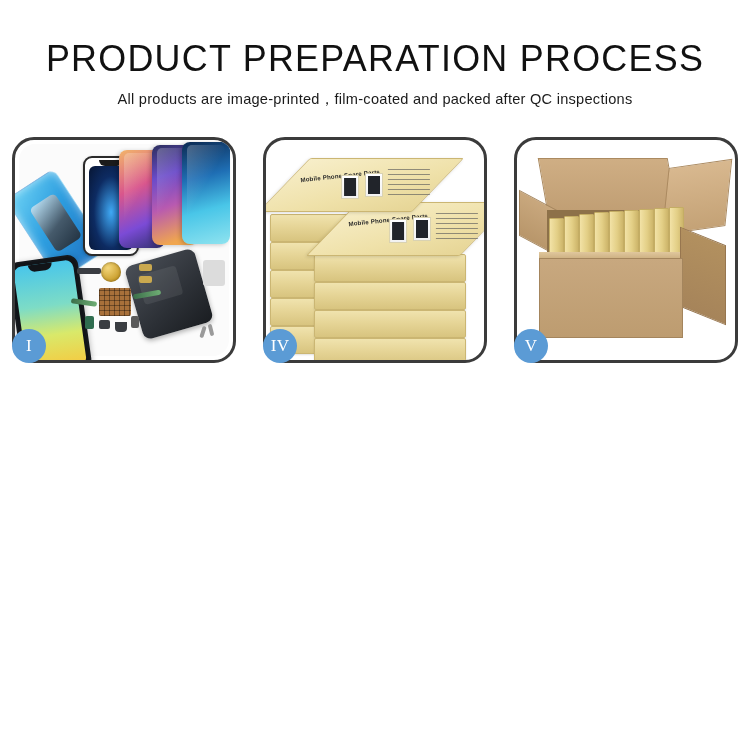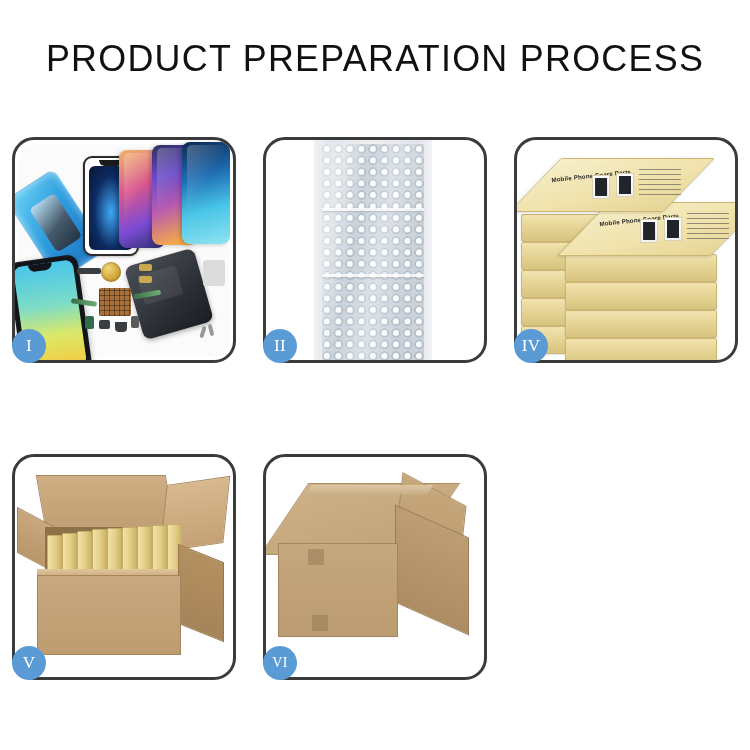--- a/index.html
+++ b/index.html
@@ -452,20 +452,21 @@
     width: 16px; height: 16px;
     background: rgba(150,122,85,.55);
     border-radius: 1px;
   }
 </style>
 </head>
 <body>
 
 <div class="header">
   <h1 class="title">PRODUCT PREPARATION PROCESS</h1>
+  <p class="subtitle">All products are image-printed，film-coated and packed after QC inspections</p>
 </div>
 
 <div class="grid">
 
   <div class="panel">
     <div class="panel-inner">
       <div class="scene">
         <div class="p1-bg"></div>
         <div class="film"></div>
         <div class="glass"></div>
@@ -492,33 +493,20 @@
         <div class="flex-cable" style="left:56px;top:160px;width:26px;transform:rotate(8deg);"></div>
         <div class="flex-cable" style="left:118px;top:152px;width:28px;transform:rotate(-10deg);"></div>
         <div class="part" style="left:186px;top:186px;width:4px;height:12px;background:#9a9a9a;transform:rotate(18deg);"></div>
         <div class="part" style="left:194px;top:184px;width:4px;height:12px;background:#9a9a9a;transform:rotate(-14deg);"></div>
         <div class="part" style="left:188px;top:120px;width:22px;height:26px;background:#dcdcdc;border-radius:3px;"></div>
       </div>
     </div>
     <div class="badge">I</div>
   </div>
 
-  <div class="panel">
-    <div class="panel-inner">
-      <div class="scene">
-        <div class="bw-wrap">
-          <div class="bw-field"></div>
-          <div class="bw-sheen"></div>
-          <div class="bw-seam" style="top:70px;"></div>
-          <div class="bw-seam" style="top:136px;"></div>
-        </div>
-      </div>
-    </div>
-    <div class="badge">II</div>
-  </div>
 
 
   <div class="panel">
     <div class="panel-inner">
       <div class="scene">
         <div class="stack">
 
           <div class="kbox" style="left:0px;top:64px;"></div>
           <div class="kbox" style="left:0px;top:92px;"></div>
           <div class="kbox" style="left:0px;top:120px;"></div>
@@ -576,28 +564,14 @@
           <span style="left:120px;top:-5px;height:55px;"></span>
         </div>
         <div class="c5-rim"></div>
         <div class="c5-side"></div>
         <div class="c5-front"></div>
       </div>
     </div>
     <div class="badge">V</div>
   </div>
 
-  <div class="panel">
-    <div class="panel-inner">
-      <div class="scene">
-        <div class="c6-top"></div>
-        <div class="c6-top-right"></div>
-        <div class="c6-tape"></div>
-        <div class="c6-right"></div>
-        <div class="c6-front"></div>
-        <div class="c6-label" style="left:42px;top:92px;"></div>
-        <div class="c6-label" style="left:46px;top:158px;"></div>
-      </div>
-    </div>
-    <div class="badge small-text">VI</div>
-  </div>
 
 </div>
 
 </body></html>

